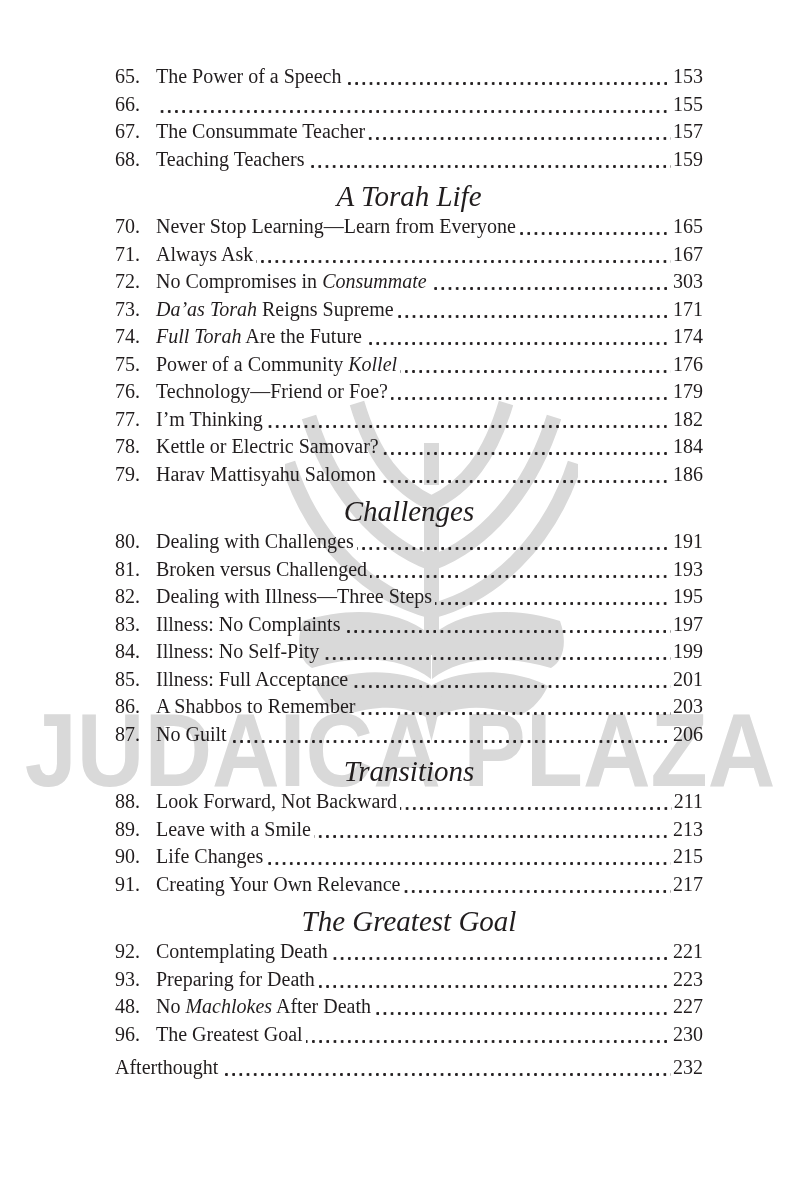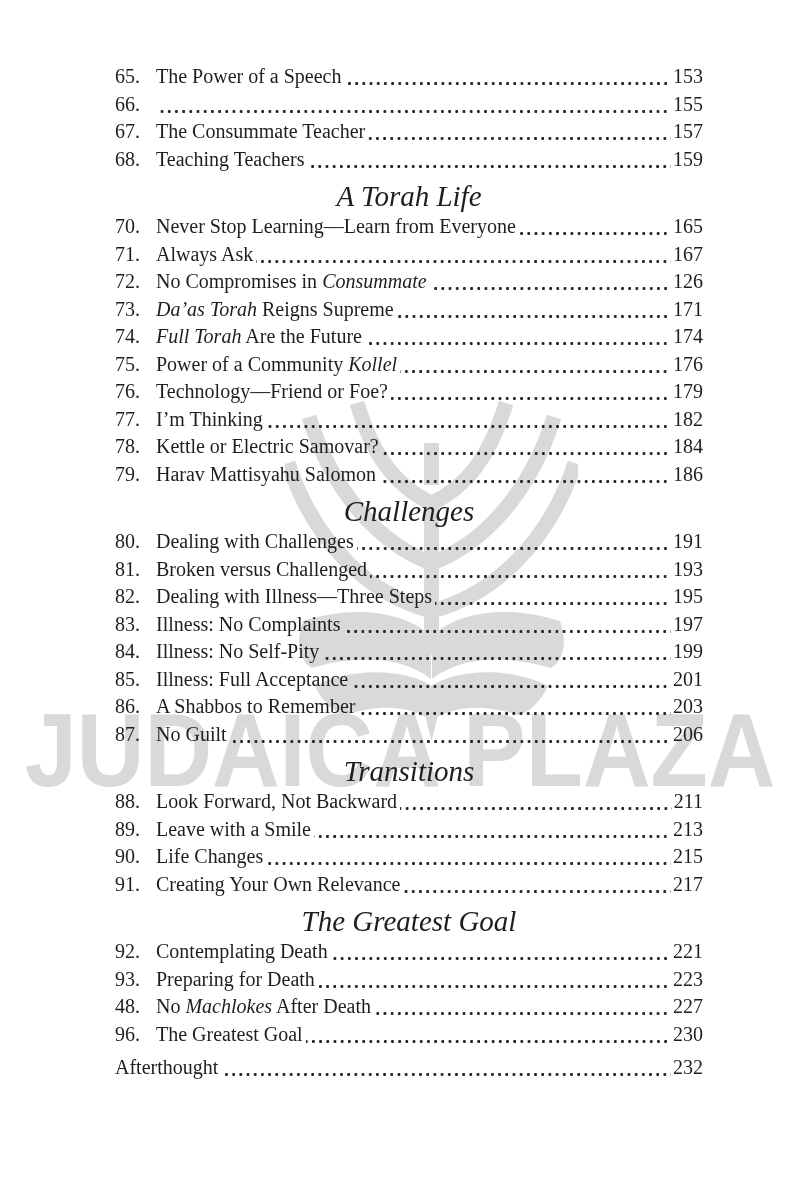--- a/index.html
+++ b/index.html
@@ -97,21 +97,21 @@
       <div class="row">
         <span class="num">71.</span>
         <span class="title">Always Ask</span>
         <span class="leader"></span>
         <span class="pg">167</span>
       </div>
       <div class="row">
         <span class="num">72.</span>
         <span class="title">No Compromises in <i>Consummate</i></span>
         <span class="leader"></span>
-        <span class="pg">126</span>
+        <span class="pg">303</span>
       </div>
       <div class="row">
         <span class="num">73.</span>
         <span class="title"><i>Da’as Torah</i> Reigns Supreme</span>
         <span class="leader"></span>
         <span class="pg">171</span>
       </div>
       <div class="row">
         <span class="num">74.</span>
         <span class="title"><i>Full Torah</i> Are the Future</span>

